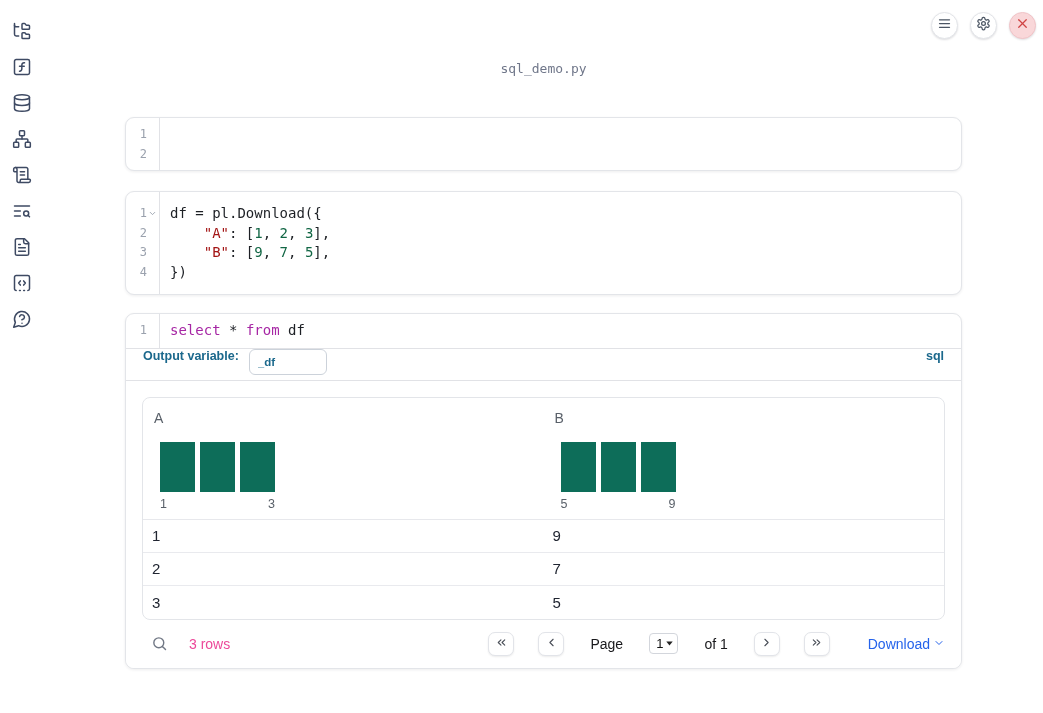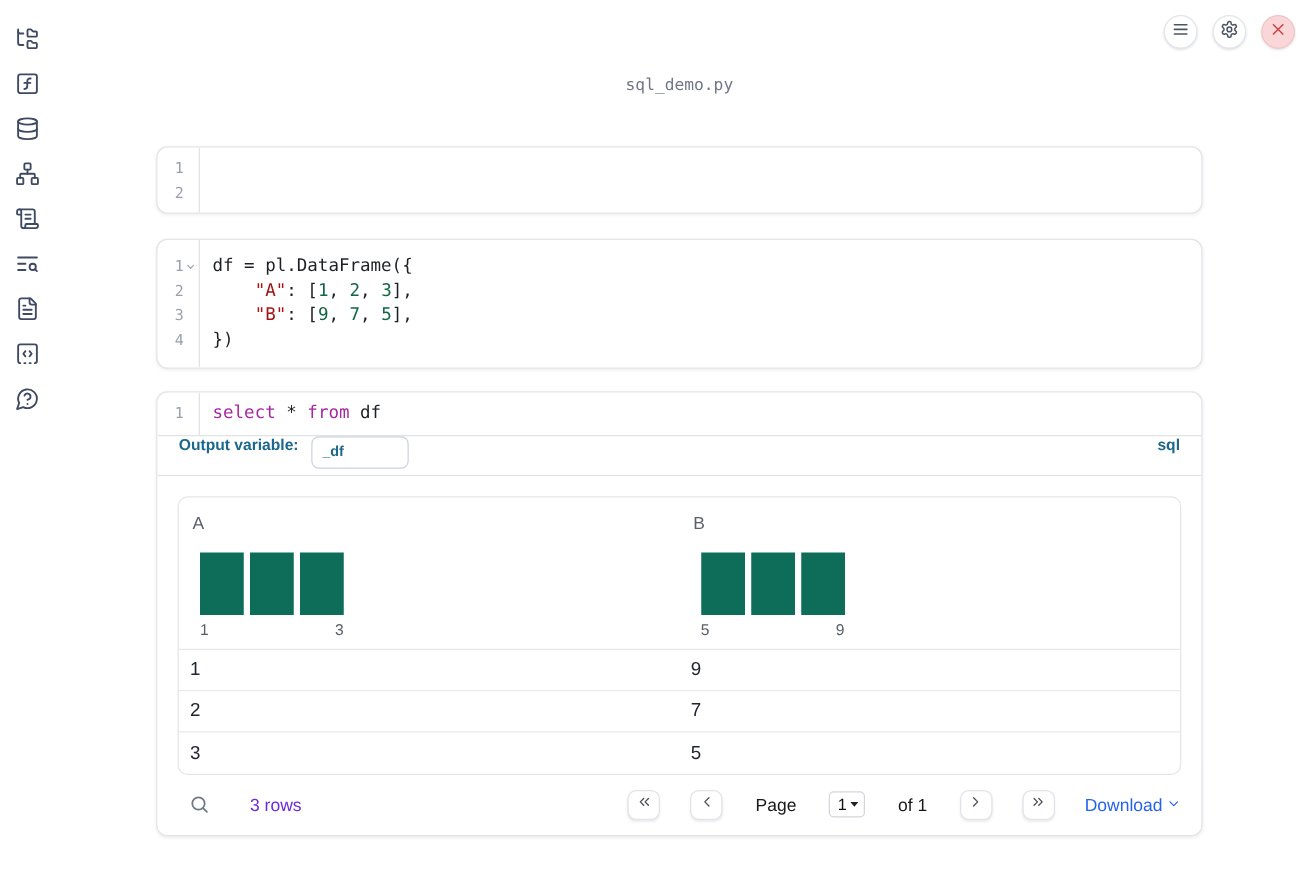--- a/index.html
+++ b/index.html
@@ -56,28 +56,28 @@
   .bar{width:35px;background:#0d6d59}
   .hist-labels{display:flex;justify-content:space-between;font-size:12.5px;color:#596069;margin-top:5px}
   .t-row{display:flex;height:33px;align-items:center;border-bottom:1px solid #e9eaee}
   .t-row:last-child{border-bottom:none}
   .t-cell{width:50%;padding-left:9px;font-size:15px;color:#202531}
 
   
   .table-footer{display:flex;align-items:center;margin-top:7px;height:34px;padding-left:9px}
   .search-icon{color:#717885;display:flex}
   .search-icon svg{width:17px;height:17px;stroke:currentColor;fill:none;stroke-width:2;stroke-linecap:round}
-  .row-count{margin-left:32px;font-size:14px;color:#6d28d9}
+  .row-count{margin-left:21px;font-size:14px;color:#ec4899}
   .pager{margin-left:auto;display:flex;align-items:center;gap:24px}
   .pg-btn{width:26px;height:24px;border:1px solid #e2e4e9;border-radius:7px;background:#fff;box-shadow:0 1px 2px rgba(0,0,0,.08);display:flex;align-items:center;justify-content:center;color:#4a4f58;cursor:pointer}
   .pg-btn svg{width:13px;height:13px;stroke:currentColor;fill:none;stroke-width:2;stroke-linecap:round;stroke-linejoin:round}
   .pg-label{font-size:14px;color:#18181b;margin:0 2px}
   .page-select{display:flex;align-items:center;border:1px solid #d3d6dc;border-radius:4px;height:21px;padding:0 3px 0 6px;font-size:13px;color:#111;gap:2px;cursor:pointer;background:#fff}
   .page-select svg{width:9px;height:9px;fill:#222}
-  .download{display:flex;align-items:center;gap:3px;color:#2563eb;font-size:14px;cursor:pointer}
+  .download{margin-left:14px;display:flex;align-items:center;gap:3px;color:#2563eb;font-size:14px;cursor:pointer}
   .download svg{width:12px;height:12px;stroke:#2563eb;fill:none;stroke-width:2;stroke-linecap:round;stroke-linejoin:round}
 </style>
 </head>
 <body>
 
 <nav class="sidebar">
   <div class="side-btn">
     <span><svg viewBox="0 0 24 24">
           <path d="M20 10a1 1 0 0 0 1-1V6a1 1 0 0 0-1-1h-2.5a1 1 0 0 1-.8-.4l-.9-1.2A1 1 0 0 0 15 3h-2a1 1 0 0 0-1 1v5a1 1 0 0 0 1 1Z"></path>
           <path d="M20 21a1 1 0 0 0 1-1v-3a1 1 0 0 0-1-1h-2.5a1 1 0 0 1-.8-.4l-.9-1.2a1 1 0 0 0-.8-.4h-2a1 1 0 0 0-1 1v5a1 1 0 0 0 1 1Z"></path>
@@ -211,21 +211,21 @@
         <div class="g-row">
           <span class="line-num">3</span>
           <span class="fold-slot"></span>
         </div>
         <div class="g-row">
           <span class="line-num">4</span>
           <span class="fold-slot"></span>
         </div>
       </div>
     <div class="code-col">
-        <div class="c-row"><span class="tok-txt">df = pl.DataFrame({</span></div>
+        <div class="c-row"><span class="tok-txt">df = pl.Download({</span></div>
         <div class="c-row"><span class="tok-txt">    </span><span class="tok-str">"A"</span><span class="tok-txt">: [</span><span class="tok-num">1</span><span class="tok-txt">, </span><span class="tok-num">2</span><span class="tok-txt">, </span><span class="tok-num">3</span><span class="tok-txt">],</span></div>
         <div class="c-row"><span class="tok-txt">    </span><span class="tok-str">"B"</span><span class="tok-txt">: [</span><span class="tok-num">9</span><span class="tok-txt">, </span><span class="tok-num">7</span><span class="tok-txt">, </span><span class="tok-num">5</span><span class="tok-txt">],</span></div>
         <div class="c-row"><span class="tok-txt">})</span></div>
       </div>
   </div>
 </div>
 
 <div class="cell" id="cell-sql">
   <div class="code-wrap">
     <div class="gutter-col">

